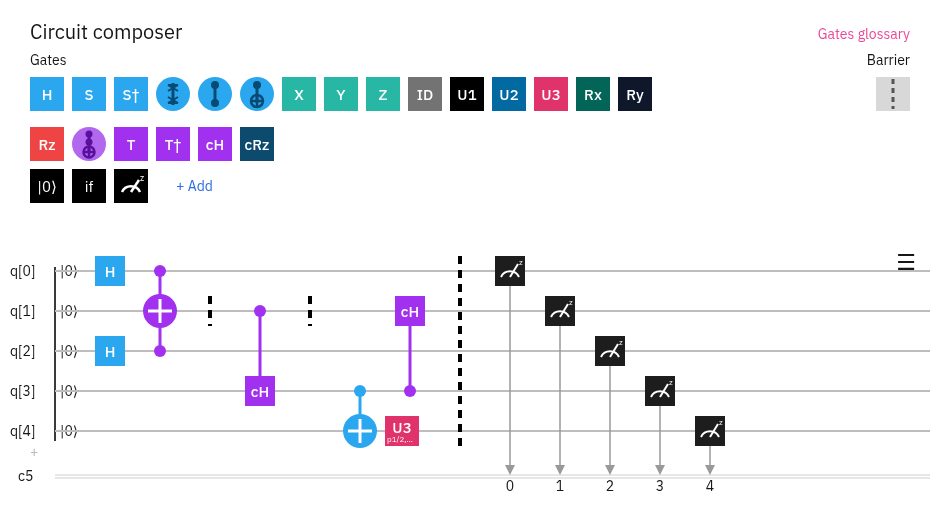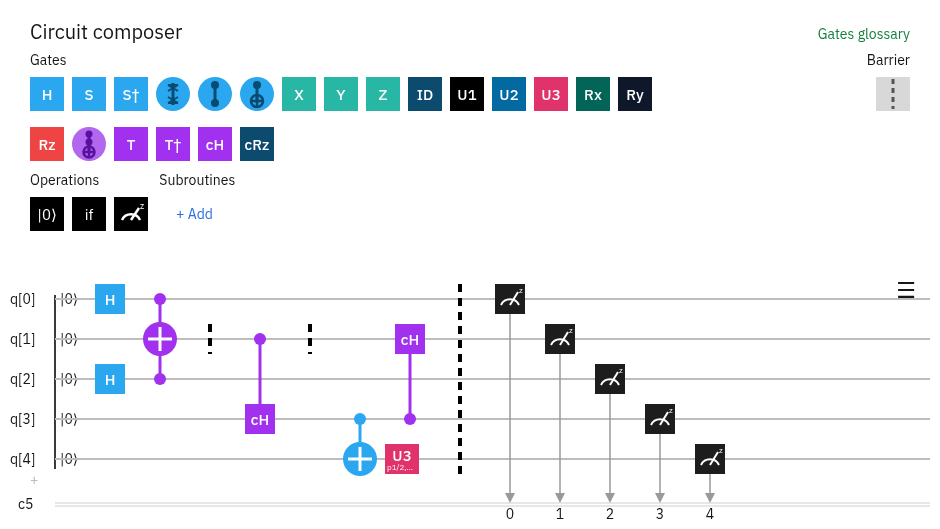--- a/index.html
+++ b/index.html
@@ -5,21 +5,21 @@
   body {
     font-family: "IBM Plex Sans", "Helvetica Neue", Helvetica, Arial, sans-serif;
     margin: 0;
     background: #fff;
     color: #161616;
     width: 940px;
   }
   .panel { padding: 6px 30px 20px 30px; }
   .title-row { display: flex; justify-content: space-between; align-items: baseline; margin-top: 12px; }
   .title { font-size: 20px; font-weight: 400; }
-  .link { font-size: 14px; color: #15803d; cursor: pointer; }
+  .link { font-size: 14px; color: #ec4899; cursor: pointer; }
   .section { display: flex; justify-content: space-between; align-items: flex-end; margin-top: 8px; }
   .section-label { font-size: 14px; color: #161616; font-weight: 400; }
   .tiles { display: flex; flex-wrap: wrap; gap: 8px; margin-top: 8px; }
   .tile {
     width: 34px; height: 34px;
     display: flex; align-items: center; justify-content: center;
     color: #fff; font-size: 15px; font-weight: 500;
     cursor: grab; position: relative;
   }
   .tile.round { border-radius: 50%; }
@@ -100,21 +100,21 @@
             <line x1="17" y1="6" x2="17" y2="26" stroke="#084b72" stroke-width="3"></line>
             <circle cx="17" cy="8" r="4" fill="#084b72"></circle>
             <circle cx="17" cy="24" r="6" fill="none" stroke="#084b72" stroke-width="2.5"></circle>
             <line x1="17" y1="18" x2="17" y2="30" stroke="#084b72" stroke-width="2.5"></line>
             <line x1="11" y1="24" x2="23" y2="24" stroke="#084b72" stroke-width="2.5"></line>
           </svg>
       </div>
       <div class="tile" style="background:#29b7a5">X</div>
       <div class="tile" style="background:#29b7a5">Y</div>
       <div class="tile" style="background:#29b7a5">Z</div>
-      <div class="tile" style="background:#0c4a6e">ID</div>
+      <div class="tile" style="background:#737373">ID</div>
       <div class="tile" style="background:#000000">U1</div>
       <div class="tile" style="background:#0369a1">U2</div>
       <div class="tile" style="background:#e0336b">U3</div>
       <div class="tile" style="background:#036557">Rx</div>
       <div class="tile" style="background:#0f172a">Ry</div>
       <div style="flex-basis:100%; height:0;"></div>
       <div class="tile" style="background:#ef4444">Rz</div>
       <div class="tile round" style="background:#b267ef">
         <svg viewBox="0 0 34 34">
             <line x1="17" y1="5" x2="17" y2="26" stroke="#5a109e" stroke-width="3"></line>
@@ -132,24 +132,20 @@
     </div>
     <div class="tiles">
       <div class="barrier-tile">
         <svg viewBox="0 0 14 30">
             <line x1="7" y1="0" x2="7" y2="30" stroke="#555" stroke-width="3" stroke-dasharray="5 4"></line>
           </svg>
       </div>
     </div>
   </div>
 
-  <div class="labels-row">
-    <div class="section-label">Operations</div>
-    <div class="section-label">Subroutines</div>
-  </div>
   <div class="sub-row">
     <div class="sub-ops">
       <div class="op-block">|0⟩</div>
       <div class="op-block">if</div>
       <div class="op-block">
         <svg viewBox="0 0 34 34">
             <path d="M8 23 A10 10 0 0 1 26 23" stroke="#fff" stroke-width="2.5" fill="none"></path>
             <line x1="17" y1="23" x2="25" y2="11" stroke="#fff" stroke-width="2.5"></line>
             <text x="26" y="12" font-size="9" fill="#fff">z</text>
           </svg>

